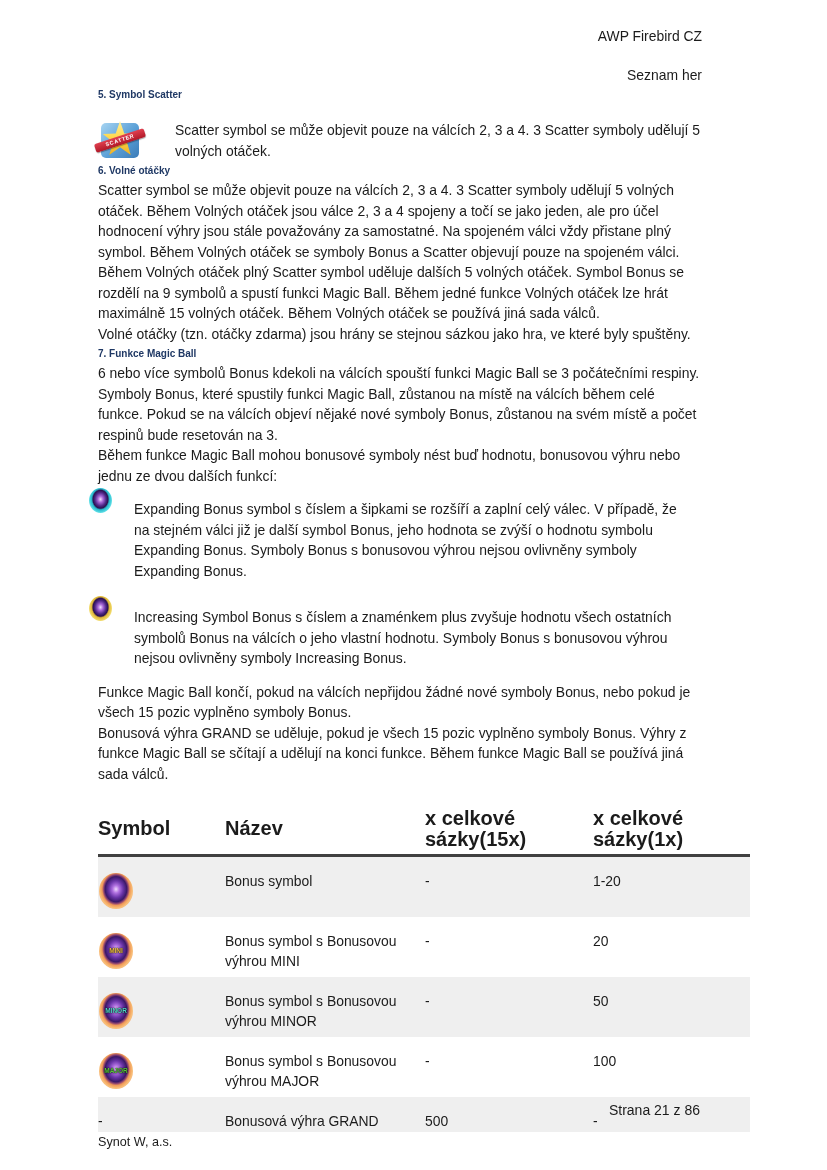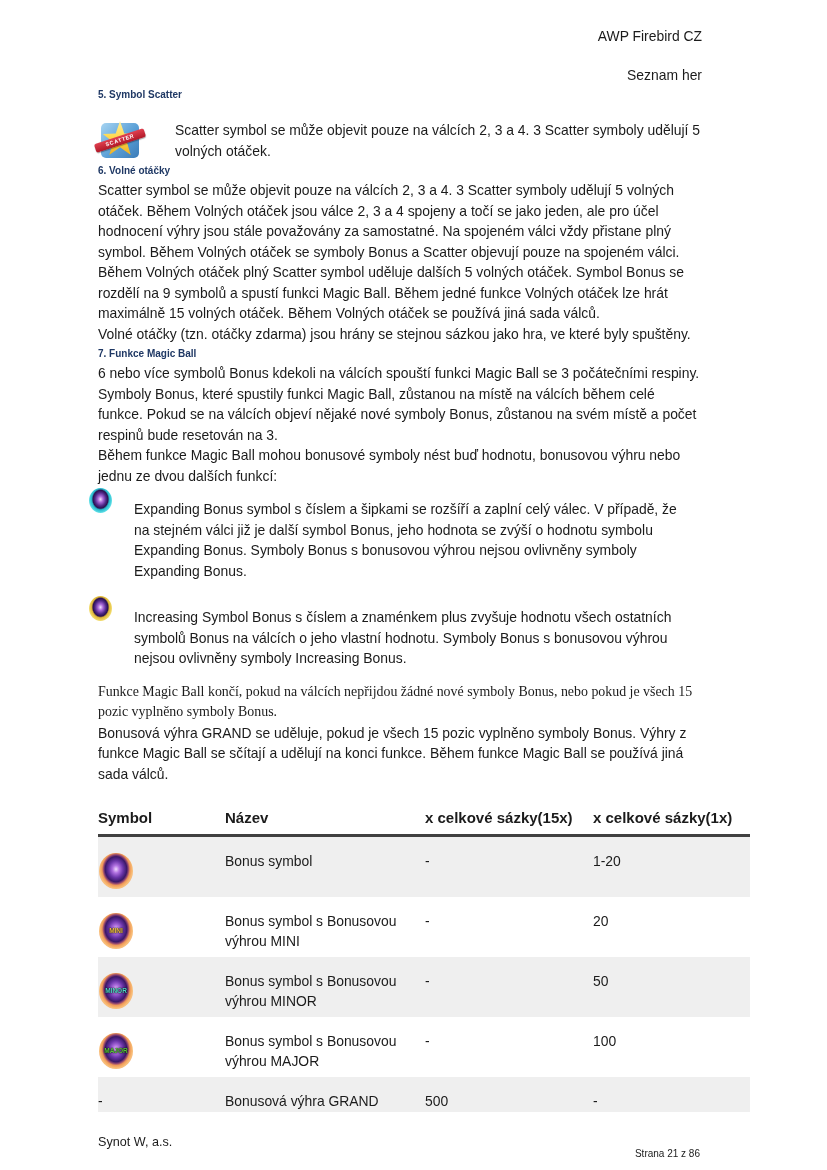--- a/index.html
+++ b/index.html
@@ -39,38 +39,38 @@
   .bullet-icon-col { width:32px; flex:none; padding-top:2px; }
   .bullet-text { flex:1; margin:13px; }
   .orb { border-radius:50%; position:relative; display:inline-block; }
   .bullet-orb { width:23px; height:25px; }
   .bullet-orb.expanding { background:radial-gradient(ellipse at 50% 45%,
     #f2e2ff 0%, #a868d8 16%, #502888 34%, #2a1050 46%,
     #28b8cc 54%, #58dce4 68%, #a8ecf0 78%, #f8c0dc 90%, rgba(255,255,255,0) 99%); }
   .bullet-orb.increasing { background:radial-gradient(ellipse at 50% 45%,
     #f2e2ff 0%, #a868d8 16%, #502888 34%, #2a1050 46%,
     #e0b838 54%, #f0d868 68%, #f8eca0 78%, #f8b8d0 90%, rgba(255,255,255,0) 99%); }
-  .closing { margin-top:42px;font-family:Liberation Serif, serif; }
+  .closing { margin-top:42px; }
   
   table.sym-table { border-collapse:collapse; table-layout:fixed; width:652px; margin-top:24px; }
   table.sym-table col.c1 { width:127px; } table.sym-table col.c2 { width:200px; }
   table.sym-table col.c3 { width:168px; } table.sym-table col.c4 { width:157px; }
-  table.sym-table th { text-align:left; font-size:15px; font-weight:bold; padding:0 6px 5px 0;
+  table.sym-table th { text-align:left; font-size:20px; font-weight:bold; padding:0 6px 5px 0;
     border-bottom:3px solid #404040; }
   table.sym-table td { vertical-align:top; padding:14px 8px 1px 0; line-height:20px; }
   tr.shaded { background:#efefef; }
   .table-orb { width:34px; height:36px; margin:2px 0 2px 1px;
     background:radial-gradient(ellipse at 50% 45%,
     #f0d8ff 0%, #b070e0 14%, #6a35a8 30%, #3a1868 45%, #8a4070 51%,
     #f09858 58%, #f8c078 68%, #f8b090 78%, #fad0c8 90%, rgba(255,255,255,0) 98%); }
   .orb-label { position:absolute; left:0; right:0; top:50%; transform:translateY(-50%);
     text-align:center; font-size:6.5px; font-weight:bold; text-shadow:0 0 1px #000,0 0 2px #000; }
   
   .footer-company { position:absolute; left:98px; top:1132px; font-size:12.6px; }
-  .footer-page { position:absolute; right:82px; top:1144px; font-size:10px; }
+  .footer-page { position:absolute; right:82px; top:1100px; font-size:14px; }
 </style>
 </head>
 <body>
 
 <div class="page">
 
   <div class="doc-header">
     <p class="line1">AWP Firebird CZ</p>
     <p class="line2">Seznam her</p>
   </div>

